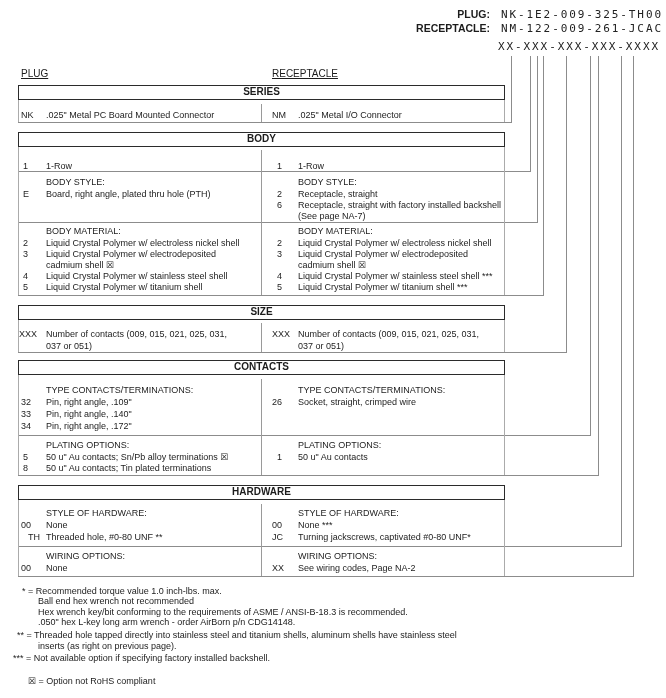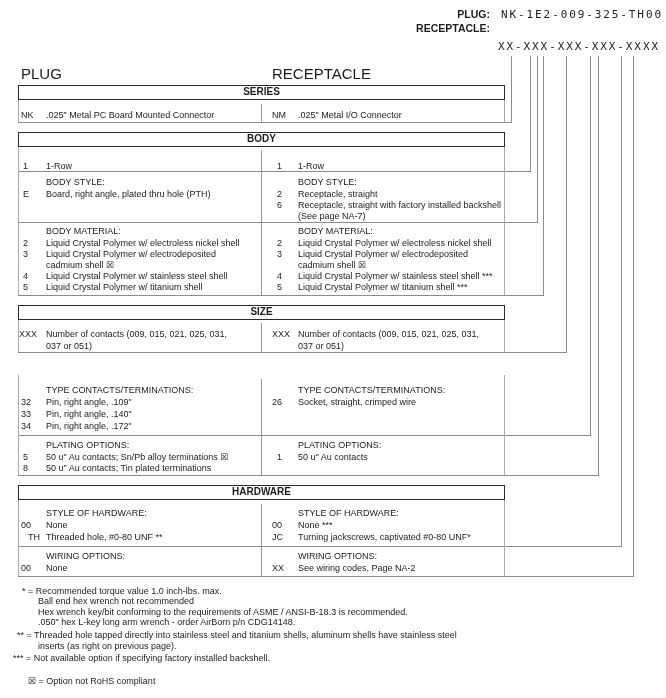--- a/index.html
+++ b/index.html
@@ -1,19 +1,19 @@
 <!DOCTYPE html>
 <html><head>
 <meta charset="utf-8">
 <style>
   html,body { margin:0; padding:0; background:#fff; }
   #canvas { position:relative; width:666px; height:698px; background:#ffffff;
             font-family:"Liberation Sans", sans-serif; color:#1c1c1c; overflow:hidden; }
   .t  { position:absolute; font-size:9px; line-height:10px; white-space:nowrap; }
-  .colhdr { position:absolute; font-size:15px; line-height:10px; white-space:nowrap; }
+  .colhdr { position:absolute; font-size:10px; line-height:10px; white-space:nowrap;text-decoration:underline; }
   .hdrbox { position:absolute; left:18px; width:487px; height:15px; box-sizing:border-box;
             border:1.5px solid #2b2b2b; background:#fff; text-align:center;
             font-weight:bold; font-size:10px; line-height:12px; }
   .frame  { position:absolute; left:18px; width:485px;
             border-left:1px solid #ababab; border-right:1px solid #ababab; }
   .hl   { position:absolute; height:1px; background:#8c8c8c; }
   .vl   { position:absolute; width:1px; background:#8c8c8c; }
   .vdiv { position:absolute; left:261px; width:1px; background:#9a9a9a; }
   .pn      { position:absolute; font-family:"DejaVu Sans Mono", monospace; font-size:11px;
              letter-spacing:1.9px; color:#222; white-space:nowrap; }
@@ -22,20 +22,21 @@
   .fn { position:absolute; font-size:9px; line-height:10px; white-space:nowrap; }
 </style>
 </head>
 <body>
 
 <div id="canvas">
 
   <div class="pnlabel" style="left:370px;top:8px">PLUG:</div>
   <div class="pn" style="left:501px;top:8px">NK-1E2-009-325-TH00</div>
   <div class="pnlabel" style="left:370px;top:22px">RECEPTACLE:</div>
+  <div class="pn" style="left:501px;top:22px">NM-122-009-261-JCAC</div>
   <div class="pn" style="left:498px;top:40px">XX-XXX-XXX-XXX-XXXX</div>
 
   <div class="vl" style="left:511px;top:56px;height:66px"></div>
   <div class="vl" style="left:530px;top:56px;height:115px"></div>
   <div class="vl" style="left:537px;top:56px;height:166px"></div>
   <div class="vl" style="left:543px;top:56px;height:239px"></div>
   <div class="vl" style="left:566px;top:56px;height:296px"></div>
   <div class="vl" style="left:590px;top:56px;height:379px"></div>
   <div class="vl" style="left:598px;top:56px;height:419px"></div>
   <div class="vl" style="left:621px;top:56px;height:490px"></div>
@@ -107,20 +108,21 @@
   <div class="hdrbox" style="top:305px">SIZE</div>
   <div class="frame" style="top:320px;height:32px"></div>
   <div class="vdiv" style="top:323px;height:29px"></div>
   <div class="t" style="left:19px;top:329px">XXX</div>
   <div class="t" style="left:46px;top:329px">Number of contacts (009, 015, 021, 025, 031,</div>
   <div class="t" style="left:46px;top:341px">037 or 051)</div>
   <div class="t" style="left:272px;top:329px">XXX</div>
   <div class="t" style="left:298px;top:329px">Number of contacts (009, 015, 021, 025, 031,</div>
   <div class="t" style="left:298px;top:341px">037 or 051)</div>
 
+  <div class="hdrbox" style="top:360px">CONTACTS</div>
   <div class="frame" style="top:375px;height:100px"></div>
   <div class="vdiv" style="top:379px;height:96px"></div>
 
   <div class="t" style="left:46px;top:385px">TYPE CONTACTS/TERMINATIONS:</div>
   <div class="t" style="left:21px;top:397px">32</div>
   <div class="t" style="left:46px;top:397px">Pin, right angle, .109"</div>
   <div class="t" style="left:21px;top:409px">33</div>
   <div class="t" style="left:46px;top:409px">Pin, right angle, .140"</div>
   <div class="t" style="left:21px;top:421px">34</div>
   <div class="t" style="left:46px;top:421px">Pin, right angle, .172"</div>

